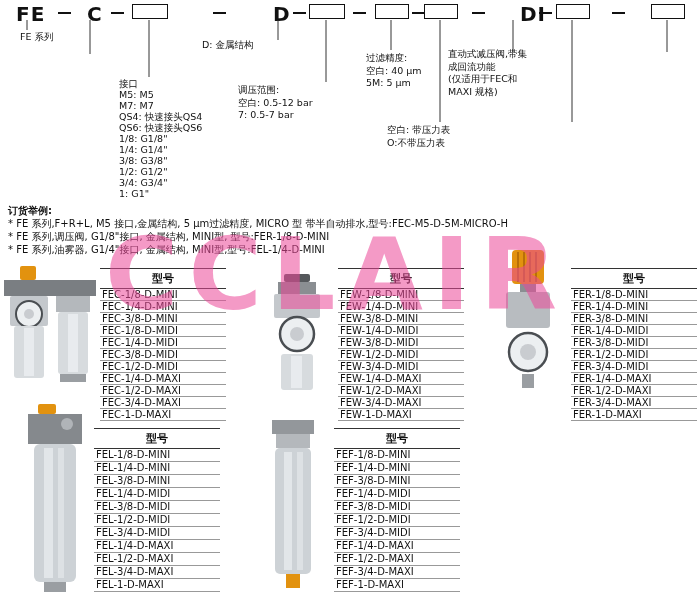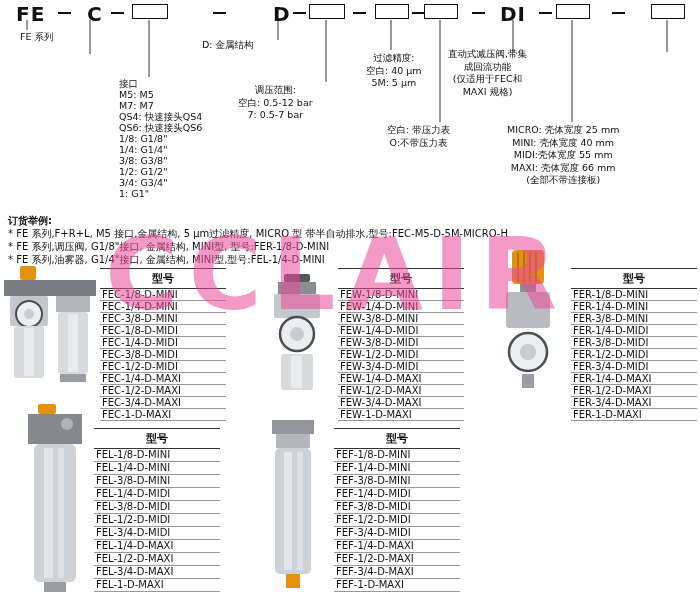--- a/index.html
+++ b/index.html
@@ -5,25 +5,25 @@
   html,body{margin:0;padding:0;background:#fff;}
   .page{position:relative;width:700px;height:604px;background:#fff;overflow:hidden;
         font-family:"DejaVu Sans","Liberation Sans",sans-serif;color:#111;}
   
   .code-text{position:absolute;top:2px;font-size:20px;font-weight:bold;letter-spacing:1px;}
   .code-box{position:absolute;top:4px;height:13px;border:1.5px solid #111;background:#fff;}
   .dash{position:absolute;top:12px;width:13px;height:0;border-top:2px solid #111;}
   .conn{position:absolute;left:0;top:0;pointer-events:none;z-index:1;}
   
   .ann{position:absolute;font-size:9.5px;line-height:11px;white-space:nowrap;z-index:2;}
-  .ann.sp{line-height:12.5px;text-align:center;}
+  .ann.sp{line-height:12.5px;}
   .ann .line{white-space:nowrap;}
   
   .ord{position:absolute;left:8px;top:204px;font-size:10px;line-height:13px;z-index:2;}
-  .ord .ord-title{font-weight:bold;margin-top:10px;}
+  .ord .ord-title{font-weight:bold;}
   
   .watermark{position:absolute;left:105px;top:216px;font-size:100px;font-weight:bold;
              letter-spacing:10px;color:#ec4899;opacity:.55;z-index:6;pointer-events:none;}
   
   .ptable{position:absolute;width:126px;z-index:3;background:transparent;}
   .ptable .hd{font-size:11px;font-weight:bold;text-align:center;
               border-top:1.2px solid #333;border-bottom:1.2px solid #333;padding:2px 0;}
   .ptable .row{font-size:10px;border-bottom:1px solid #999;padding-left:2px;}
   .t-top .row{line-height:11px;}
   .t-bot .row{line-height:12px;}
@@ -57,21 +57,21 @@
   <div class="code-box" style="left:132px;width:34px"></div>
   <div class="dash" style="left:213px"></div>
   <div class="code-text" style="left:273px">D</div>
   <div class="dash" style="left:293px"></div>
   <div class="code-box" style="left:309px;width:34px"></div>
   <div class="dash" style="left:353px"></div>
   <div class="code-box" style="left:375px;width:32px"></div>
   <div class="dash" style="left:412px"></div>
   <div class="code-box" style="left:424px;width:32px"></div>
   <div class="dash" style="left:472px"></div>
-  <div class="code-text" style="left:500px">DI</div>
+  <div class="code-text" style="left:520px">DI</div>
   <div class="dash" style="left:539px"></div>
   <div class="code-box" style="left:556px;width:32px"></div>
   <div class="dash" style="left:612px"></div>
   <div class="code-box" style="left:651px;width:32px"></div>
 
   <div class="ann" style="left:20px;top:31px">FE 系列</div>
 
 
   <div class="ann" style="left:119px;top:78px">
       <div class="line">接口</div>
@@ -106,27 +106,20 @@
       <div class="line">O:不带压力表</div>
     </div>
 
   <div class="ann sp" style="left:448px;top:48px">
       <div class="line">直动式减压阀,带集</div>
       <div class="line">成回流功能</div>
       <div class="line">(仅适用于FEC和</div>
       <div class="line">MAXI 规格)</div>
     </div>
 
-  <div class="ann sp" style="left:507px;top:124px">
-      <div class="line">MICRO: 壳体宽度 25 mm</div>
-      <div class="line">MINI: 壳体宽度 40 mm</div>
-      <div class="line">MIDI:壳体宽度 55 mm</div>
-      <div class="line">MAXI: 壳体宽度 66 mm</div>
-      <div class="line">(全部不带连接板)</div>
-    </div>
 
 
   <div class="ord">
     <div class="ord-title">订货举例:</div>
     <div>
         <div class="line">* FE 系列,F+R+L, M5 接口,金属结构, 5 μm过滤精度, MICRO 型 带半自动排水,型号:FEC-M5-D-5M-MICRO-H</div>
         <div class="line">* FE 系列,调压阀, G1/8"接口, 金属结构, MINI型, 型号:FER-1/8-D-MINI</div>
         <div class="line">* FE 系列,油雾器, G1/4"接口, 金属结构, MINI型,型号:FEL-1/4-D-MINI</div>
       </div>
   </div>

